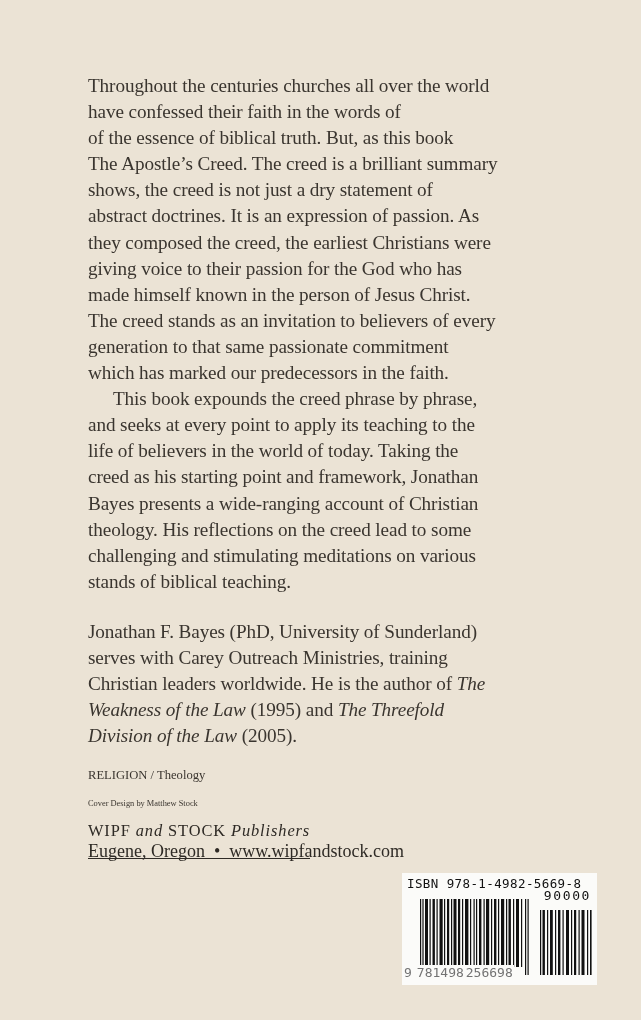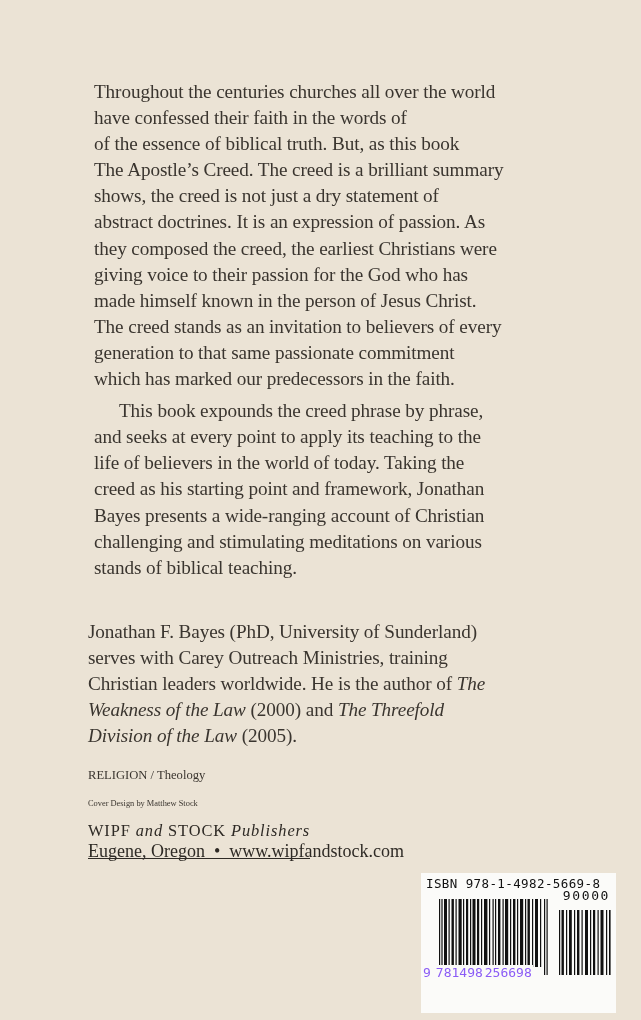--- a/index.html
+++ b/index.html
@@ -8,21 +8,21 @@
     background: #ebe3d5;
     position: relative;
     font-family: "Liberation Serif", "DejaVu Serif", serif;
     color: #3a352f;
   }
   .blurb {
     position: absolute; left: 88px; top: 73px; width: 480px;
     font-size: 19.2px; line-height: 26.1px;
     letter-spacing: -0.1px;
   }
-  .blurb p { margin: 6px; }
+  .blurb p { margin: 0; }
   .blurb .line { display: block; white-space: nowrap; }
   .blurb .indent { padding-left: 25px; }
   .bio {
     position: absolute; left: 88px; top: 619px; width: 480px;
     font-size: 19.2px; line-height: 26.1px; letter-spacing: -0.1px;
   }
   .bio .line { display: block; white-space: nowrap; }
   .bio i { font-style: italic; }
   .category {
     position: absolute; left: 88px; top: 767px;
@@ -37,21 +37,21 @@
     font-size: 16.4px; line-height: 20px; letter-spacing: 0.9px;
     border-bottom: 1.5px solid #2e2a25; padding-bottom: 17px;
     white-space: nowrap; color: #2e2a25;
   }
   .publisher i { font-style: italic; }
   .pub-address {
     position: absolute; left: 88px; top: 843px;
     font-size: 18px; line-height: 16px; white-space: nowrap; color: #2e2a25;
   }
   .barcode-box {
-    position: absolute; left: 421px; top: 873px; width: 195px; height: 140px;
+    position: absolute; left: 402px; top: 873px; width: 195px; height: 112px;
     background: #fbfbf9;
   }
   .isbn-text {
     position: absolute; left: 5px; top: 3px;
     font-family: "DejaVu Sans Mono", "Liberation Mono", monospace;
     font-size: 12.5px; letter-spacing: 0.4px; color: #111;
     white-space: nowrap;
   }
   .addon-text {
     position: absolute; right: 6px; top: 15px;
@@ -60,21 +60,21 @@
   }
   .main-bars {
     position: absolute; left: 18px; top: 26px; width: 110px; height: 76px;
   }
   .addon-bars {
     position: absolute; left: 138px; top: 37px; width: 52px; height: 65px;
   }
   .barcode-digits {
     position: absolute; left: 2px; top: 92px;
     font-family: "DejaVu Sans Mono", "Liberation Mono", monospace;
-    font-size: 13px; color: #8b5cf6; white-space: nowrap;
+    font-size: 13px; color: #737373; white-space: nowrap;
   }
   .barcode-digits .first { margin-right: 4px; }
   .barcode-digits .grp { background: #fbfbf9; padding: 0 1px; }
 </style>
 </head>
 <body>
 
 <div class="blurb">
   <p>
     <span class="line">Throughout the centuries churches all over the world</span>
@@ -89,30 +89,31 @@
     <span class="line">The creed stands as an invitation to believers of every</span>
     <span class="line">generation to that same passionate commitment</span>
     <span class="line">which has marked our predecessors in the faith.</span>
   </p>
   <p>
     <span class="line indent">This book expounds the creed phrase by phrase,</span>
     <span class="line">and seeks at every point to apply its teaching to the</span>
     <span class="line">life of believers in the world of today. Taking the</span>
     <span class="line">creed as his starting point and framework, Jonathan</span>
     <span class="line">Bayes presents a wide-ranging account of Christian</span>
+    <span class="line">theology. His reflections on the creed lead to some</span>
     <span class="line">challenging and stimulating meditations on various</span>
     <span class="line">stands of biblical teaching.</span>
   </p>
 </div>
 
 <div class="bio">
   <span class="line">Jonathan F. Bayes (PhD, University of Sunderland)</span>
   <span class="line">serves with Carey Outreach Ministries, training</span>
   <span class="line"><span>Christian leaders worldwide. He is the author of </span><i>The</i></span>
-  <span class="line"><i>Weakness of the Law</i><span> (2000) and </span><i>The Threefold</i></span>
+  <span class="line"><i>Weakness of the Law</i><span> (1995) and </span><i>The Threefold</i></span>
   <span class="line"><i>Division of the Law</i><span> (2005).</span></span>
 </div>
 
 <div class="category">RELIGION / Theology</div>
 
 <div class="credit">Cover Design by Matthew Stock</div>
 
 <div class="publisher"><span>WIPF </span><i>and</i><span> STOCK </span><i>Publishers</i></div>
 
 <div class="pub-address"><span>Eugene, Oregon</span>&nbsp; <span>•</span> &nbsp;<span>www.wipfandstock.com</span></div>

